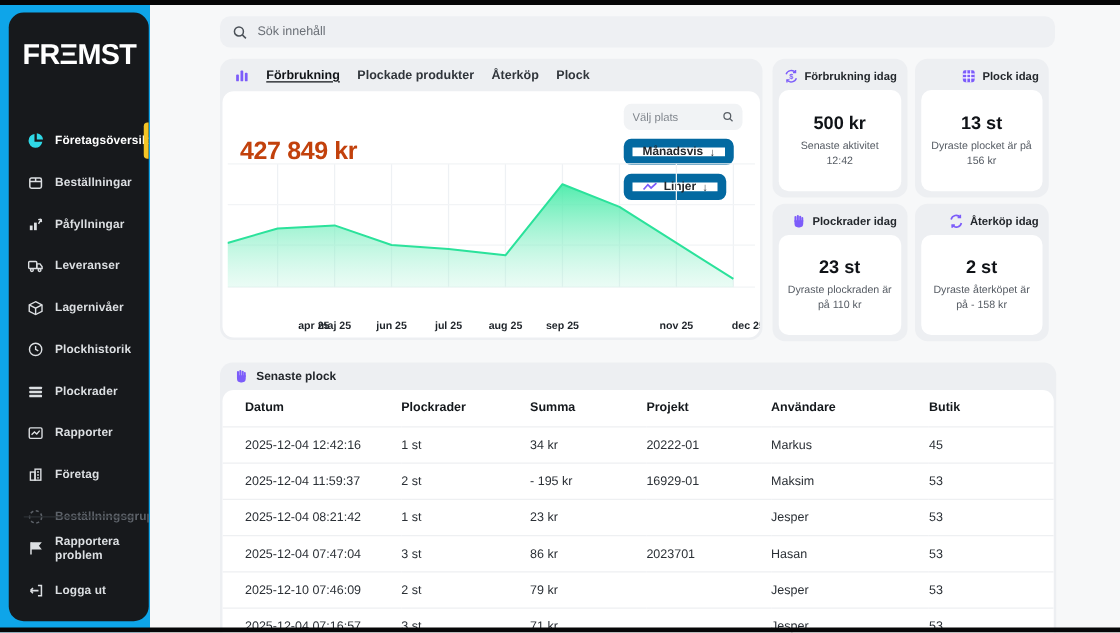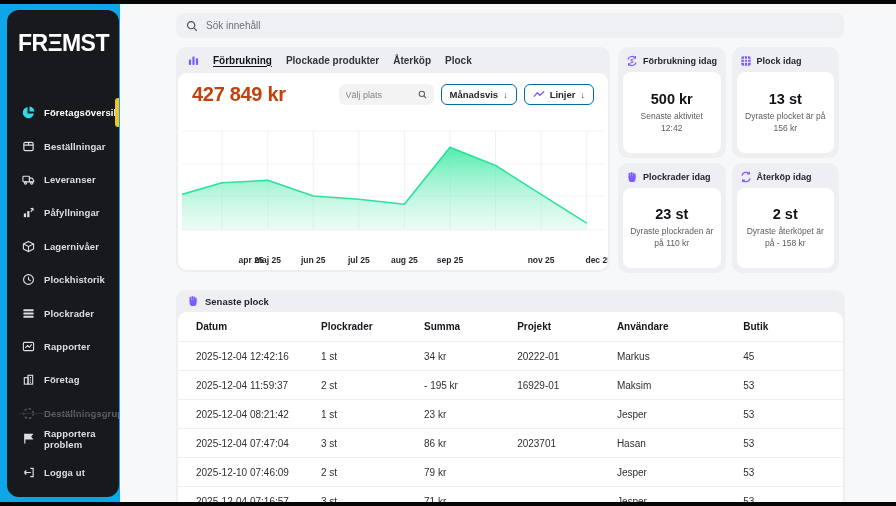--- a/index.html
+++ b/index.html
@@ -60,49 +60,49 @@
   }
   .tab-row { height:26px; display:flex; align-items:center; gap:14px; padding:0 12px; }
   .tab { font-size:10px; font-weight:700; color:#30353b; cursor:pointer; background:none; border:none; font-family:"Liberation Sans", sans-serif; }
   .tab.active { color:#111418; text-decoration:underline; text-underline-offset:2px; }
   .chart-card {
     position:absolute; left:2px; right:2px; top:26px; bottom:2px;
     background:#ffffff; border-radius:9px; overflow:hidden;
   }
   .chart-card-head { display:flex; align-items:center; justify-content:space-between; padding:10px 14px 2px 14px; }
   .big-number { font-size:20px; font-weight:800; letter-spacing:-0.3px; color:#c2410c; }
-  .controls { display:flex; align-items:flex-start; gap:7px; }
+  .controls { display:flex; align-items:flex-start; gap:7px;flex-direction:column; }
   .plats-input {
     width:95px; height:21px; background:#f1f3f5; border-radius:6px;
     display:flex; align-items:center; padding:0 7px; gap:4px;
   }
   .plats-input input {
     border:none; outline:none; background:transparent; width:100%;
     font-size:9px; color:#3a3f45; font-family:"Liberation Sans", sans-serif;
   }
   .plats-input input::placeholder { color:#80868d; }
   .ctl-btn {
-    height:21px; background:#ffffff; border:1px solid #0369a1; border-radius:6px;
+    height:21px; background:#ffffff; border:7px solid #0369a1; border-radius:6px;
     display:flex; align-items:center; gap:5px; padding:0 8px; cursor:pointer;
     font-size:9.5px; font-weight:700; color:#23272c; font-family:"Liberation Sans", sans-serif;
   }
   .ctl-arrow { font-size:9px; color:#30353b; font-weight:400; }
   .chart-zone { position:absolute; left:4px; right:4px; top:52px; height:120px; }
   .chart-zone svg { width:100%; height:100%; display:block; }
   .month-row { position:absolute; left:4px; right:4px; top:182px; height:14px; }
   .month-lbl {
     position:absolute; transform:translateX(-50%); font-size:8.5px; font-weight:700; color:#1f242a; white-space:nowrap;
   }
 
   
   .stats-grid {
     position:absolute; left:618px; top:47px; width:221px;
     display:grid; grid-template-columns:1fr 1fr; grid-template-rows:111px 110px; gap:5px 6px;
   }
-  .stat-card { background:#edeff2; border-radius:10px; padding:5px; display:flex; flex-direction:column; }
+  .stat-card { background:#edeff2; border-radius:10px; padding:5px; display:flex; flex-direction:column;align-items:flex-end; }
   .stat-head { display:flex; align-items:center; gap:5px; padding:3px 3px 5px 3px; }
   .stat-title { font-size:9px; font-weight:700; color:#23272c; white-space:nowrap; }
   .stat-body {
     flex:1; background:#ffffff; border-radius:8px; display:flex; flex-direction:column;
     align-items:center; justify-content:center; gap:4px; padding:0 7px; text-align:center;
   }
   .stat-value { font-size:14.5px; font-weight:800; color:#101317; }
   .stat-sub { font-size:8.5px; color:#565c64; line-height:1.4; }
 
   
@@ -153,38 +153,38 @@
         <span class="ic">
           <svg width="13" height="13" viewBox="0 0 14 14" fill="none" stroke="#dcdfe2" stroke-width="1.3">
               <rect x="2" y="2.5" width="10" height="9" rx="1.5"></rect>
               <path d="M2 5.5 h10 M7 2.5 v3"></path>
             </svg>
         </span>
         <span class="lbl">Beställningar</span>
       </div>
       <div class="nav-item">
         <span class="ic">
+          <svg width="13" height="13" viewBox="0 0 14 14" fill="#dcdfe2">
+              <rect x="2" y="8" width="2.4" height="4"></rect>
+              <rect x="5.6" y="5.5" width="2.4" height="6.5"></rect>
+              <path d="M9.5 6.5 L11.8 2.5 M11.8 2.5 l-2.6 0.4 M11.8 2.5 l0.2 2.6" stroke="#dcdfe2" stroke-width="1.2" fill="none"></path>
+            </svg>
+        </span>
+        <span class="lbl">Påfyllningar</span>
+      </div>
+      <div class="nav-item">
+        <span class="ic">
           <svg width="13" height="13" viewBox="0 0 14 14" fill="none" stroke="#dcdfe2" stroke-width="1.2">
               <rect x="1" y="3.5" width="7" height="6" rx="0.8"></rect>
               <path d="M8 5.5 h2.8 L12.6 8 v1.5 H8 Z"></path>
               <circle cx="3.8" cy="10.8" r="1.2"></circle>
               <circle cx="10.4" cy="10.8" r="1.2"></circle>
             </svg>
         </span>
         <span class="lbl">Leveranser</span>
-      </div>
-      <div class="nav-item">
-        <span class="ic">
-          <svg width="13" height="13" viewBox="0 0 14 14" fill="#dcdfe2">
-              <rect x="2" y="8" width="2.4" height="4"></rect>
-              <rect x="5.6" y="5.5" width="2.4" height="6.5"></rect>
-              <path d="M9.5 6.5 L11.8 2.5 M11.8 2.5 l-2.6 0.4 M11.8 2.5 l0.2 2.6" stroke="#dcdfe2" stroke-width="1.2" fill="none"></path>
-            </svg>
-        </span>
-        <span class="lbl">Påfyllningar</span>
       </div>
       <div class="nav-item">
         <span class="ic">
           <svg width="13" height="13" viewBox="0 0 14 14" fill="none" stroke="#dcdfe2" stroke-width="1.2">
               <path d="M7 1.5 L12.5 4.3 V9.7 L7 12.5 L1.5 9.7 V4.3 Z"></path>
               <path d="M1.5 4.3 L7 7 L12.5 4.3 M7 7 V12.5"></path>
             </svg>
         </span>
         <span class="lbl">Lagernivåer</span>
       </div>

